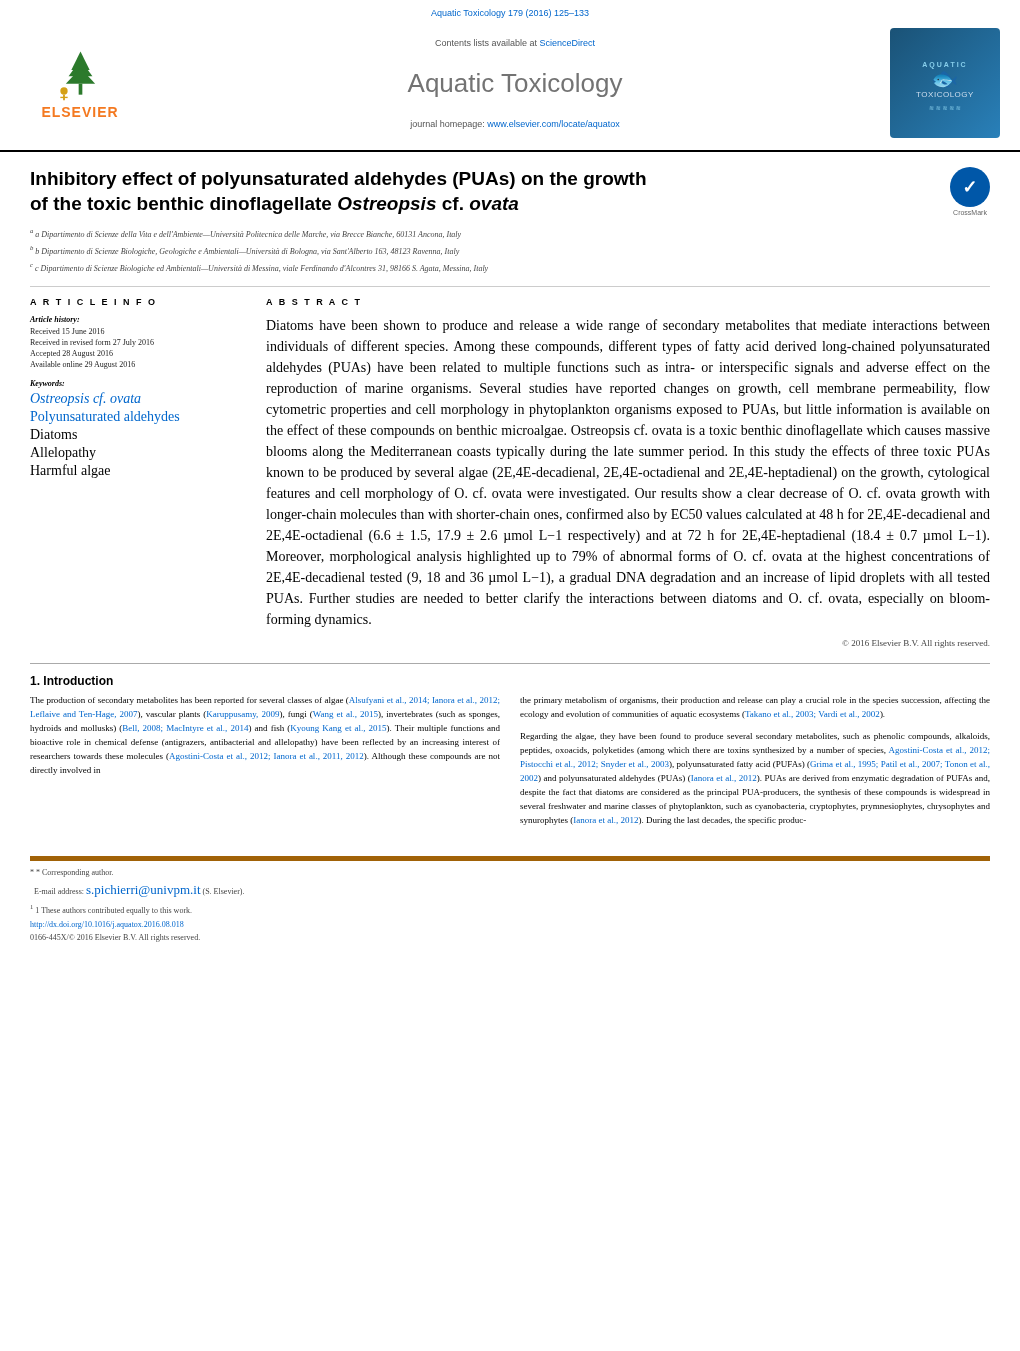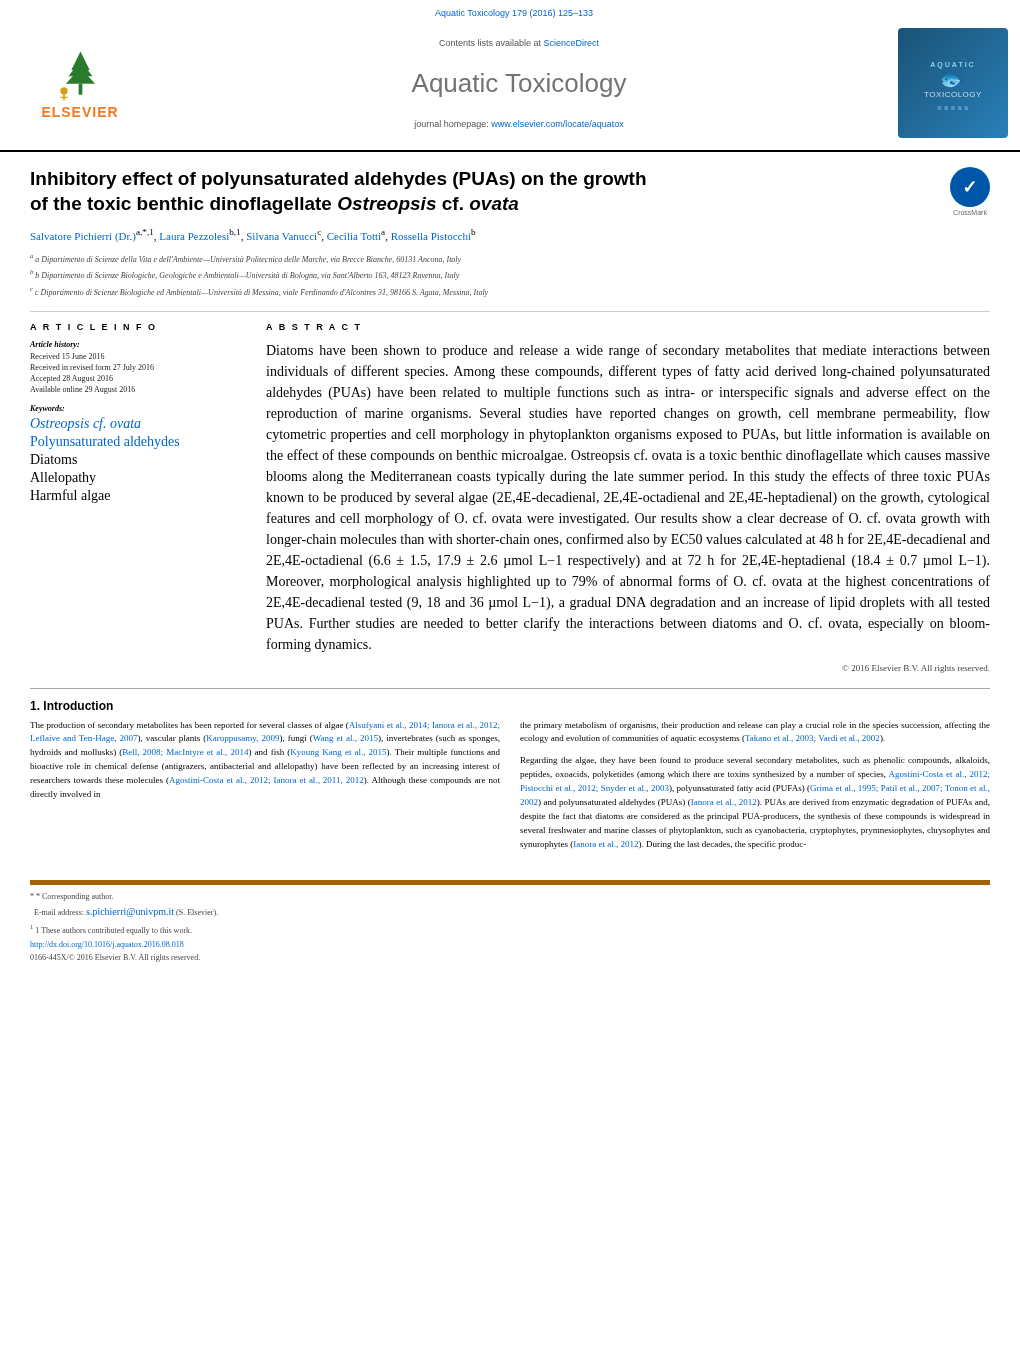--- a/index.html
+++ b/index.html
@@ -14,21 +14,21 @@
 
     .page-wrapper {
       width: 1020px;
       background: #fff;
       padding: 0;
     }
 
     
     .header {
       border-bottom: 2px solid #000;
-      padding: 8px 12px 6px 20px;
+      padding: 8px 20px 6px 20px;
     }
 
     .header-top {
       text-align: center;
       font-size: 9px;
       color: #0066cc;
       margin-bottom: 4px;
       font-family: Arial, sans-serif;
     }
 
@@ -348,21 +348,21 @@
 
     .footnote-text {
       font-size: 8px;
       color: #444;
       margin-bottom: 3px;
       line-height: 1.4;
     }
 
     .footnote-link {
       color: #0066cc;
-      font-size: 10px;
+      font-size: 13px;
     }
 
     .footer-line {
       font-size: 8px;
       color: #444;
       margin-top: 4px;
     }
 
     .footer-doi {
       color: #0066cc;
@@ -430,27 +430,20 @@
       <div class="paper-title">
         <span>Inhibitory effect of polyunsaturated aldehydes (PUAs) on the growth</span><br>
         <span>of the toxic benthic dinoflagellate </span><em>Ostreopsis</em><span> cf. </span><em>ovata</em>
       </div>
       <div class="crossmark-logo">
         <div class="crossmark-circle">✓</div>
         <div style="font-size:7px; text-align:center; color:#666; font-family:Arial; margin-top:2px;">CrossMark</div>
       </div>
     </div>
 
-    <div class="authors">
-      <span style="color:#0066cc;">Salvatore Pichierri (Dr.)</span><sup>a,*,1</sup>,
-      <span style="color:#0066cc;">Laura Pezzolesi</span><sup>b,1</sup>,
-      <span style="color:#0066cc;">Silvana Vanucci</span><sup>c</sup>,
-      <span style="color:#0066cc;">Cecilia Totti</span><sup>a</sup>,
-      <span style="color:#0066cc;">Rossella Pistocchi</span><sup>b</sup>
-    </div>
 
     <div class="affiliations">
       <div class="affil-line">
         <sup>a</sup> <span>a Dipartimento di Scienze della Vita e dell'Ambiente—Università Politecnica delle Marche, via Brecce Bianche, 60131 Ancona, Italy</span>
       </div>
       <div class="affil-line">
         <sup>b</sup> <span>b Dipartimento di Scienze Biologiche, Geologiche e Ambientali—Università di Bologna, via Sant'Alberto 163, 48123 Ravenna, Italy</span>
       </div>
       <div class="affil-line">
         <sup>c</sup> <span>c Dipartimento di Scienze Biologiche ed Ambientali—Università di Messina, viale Ferdinando d'Alcontres 31, 98166 S. Agata, Messina, Italy</span>

